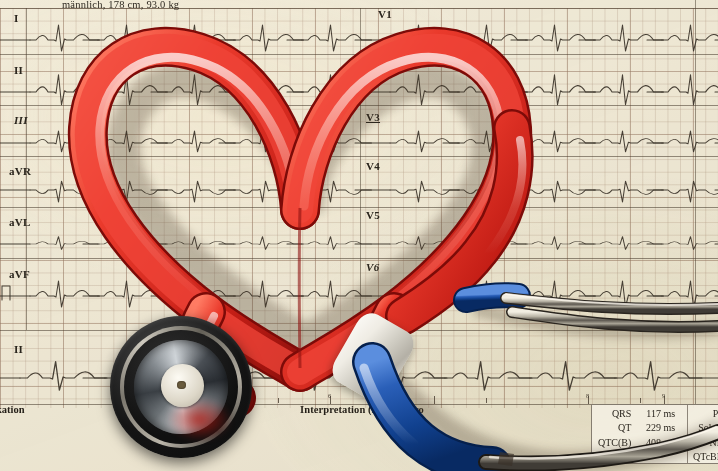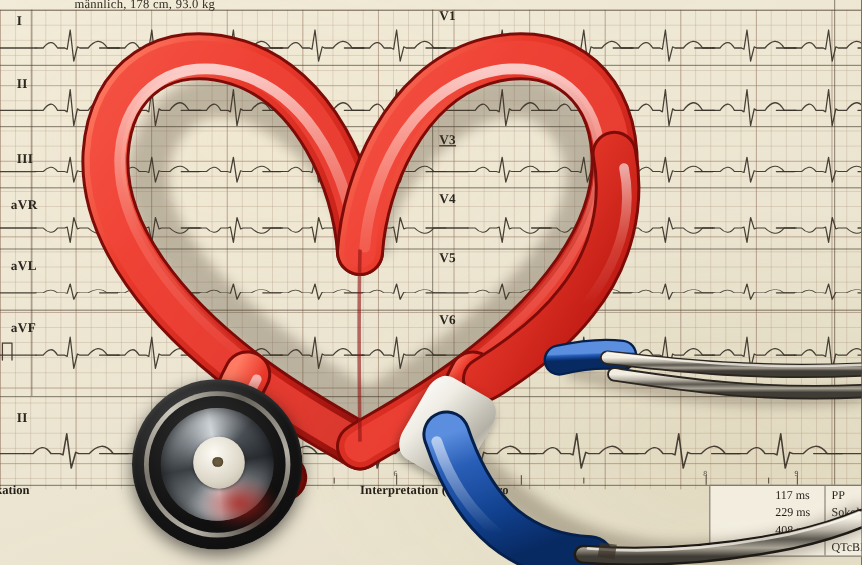--- a/index.html
+++ b/index.html
@@ -1,19 +1,20 @@
 <!DOCTYPE html>
 <html><head>
 <meta charset="utf-8">
 <style>
   html,body{margin:0;padding:0;background:#111;}
   #stage{
     position:relative;width:718px;height:471px;overflow:hidden;
     font-family:"Liberation Serif", serif;
-    background:#0ea5e9;
+    background:#ffffff;
+    text-align:right;
   }
 
   
   .paper{position:absolute;inset:0;background:#f1ecdd;}
   .paper-tint{
     position:absolute;inset:0;
     background:
       radial-gradient(ellipse 60% 50% at 30% 25%, rgba(255,250,238,.75), rgba(255,250,238,0) 70%),
       radial-gradient(ellipse 70% 60% at 85% 80%, rgba(228,222,200,.55), rgba(228,222,200,0) 72%),
       linear-gradient(160deg, rgba(255,253,245,.55), rgba(232,226,205,.5));
@@ -399,31 +400,31 @@
     <g transform="translate(615,378) scale(1.25,1.1)">
         <use href="#beat"></use>
       </g>
     <path d="M0,378 H20 M83,378 H105 M168,378 H190 M253,378 H275 M338,378 H360 M423,378 H445 M508,378 H530 M593,378 H615 M678,378 H718"></path>
 
     <path d="M2,300 v-14 h8 v14" stroke-width="1.1"></path>
   </svg>
 
   <div class="lead" style="left:14px;top:12px;">I</div>
   <div class="lead" style="left:14px;top:64px;">II</div>
-  <div class="lead" style="left:14px;top:127px;">III</div>
+  <div class="lead" style="left:14px;top:114px;font-style:italic;">III</div>
   <div class="lead" style="left:9px;top:165px;">aVR</div>
   <div class="lead" style="left:9px;top:216px;font-family:Liberation Serif, serif;">aVL</div>
   <div class="lead" style="left:9px;top:268px;">aVF</div>
   <div class="lead" style="left:14px;top:343px;">II</div>
 
-  <div class="lead" style="left:366px;top:8px;">V1</div>
+  <div class="lead" style="left:378px;top:8px;">V1</div>
   <div class="lead" style="left:366px;top:111px;text-decoration:underline;">V3</div>
   <div class="lead" style="left:366px;top:160px;">V4</div>
   <div class="lead" style="left:366px;top:209px;">V5</div>
-  <div class="lead" style="left:366px;top:261px;">V6</div>
+  <div class="lead" style="left:366px;top:261px;font-style:italic;">V6</div>
 
   <div class="tick" style="left:120px;top:398px;height:5px;"></div>
   <div class="tick" style="left:226px;top:396px;height:8px;"></div>
   <div class="tick" style="left:278px;top:398px;height:5px;"></div>
   <div class="tick" style="left:330px;top:396px;height:8px;"></div>
   <div class="tick" style="left:434px;top:396px;height:8px;"></div>
   <div class="tick" style="left:486px;top:398px;height:5px;"></div>
   <div class="tick" style="left:588px;top:396px;height:8px;"></div>
   <div class="tick" style="left:640px;top:398px;height:5px;"></div>
   <div class="tick" style="left:664px;top:396px;height:8px;"></div>
@@ -431,20 +432,26 @@
   <div class="scale-num" style="left:224px;top:392px;">4</div>
   <div class="scale-num" style="left:328px;top:392px;">6</div>
   <div class="scale-num" style="left:586px;top:392px;">8</div>
   <div class="scale-num" style="left:662px;top:392px;">9</div>
 
   <div class="kation">kation</div>
   <div class="interp">Interpretation (Analysepro</div>
 
   <div class="meas">
     <div class="divider"></div>
+    <div class="col-l">
+      <div class="row">QRS</div>
+      <div class="row">QT</div>
+      <div class="row">QTC(B)</div>
+      <div class="row">QTD</div>
+    </div>
     <div class="col-v">
       <div class="row">117 ms</div>
       <div class="row">229 ms</div>
       <div class="row">408 ms</div>
       <div class="row"></div>
     </div>
     <div class="col-r">
       <div class="row">PP</div>
       <div class="row">Sokol.</div>
       <div class="row">NK</div>

